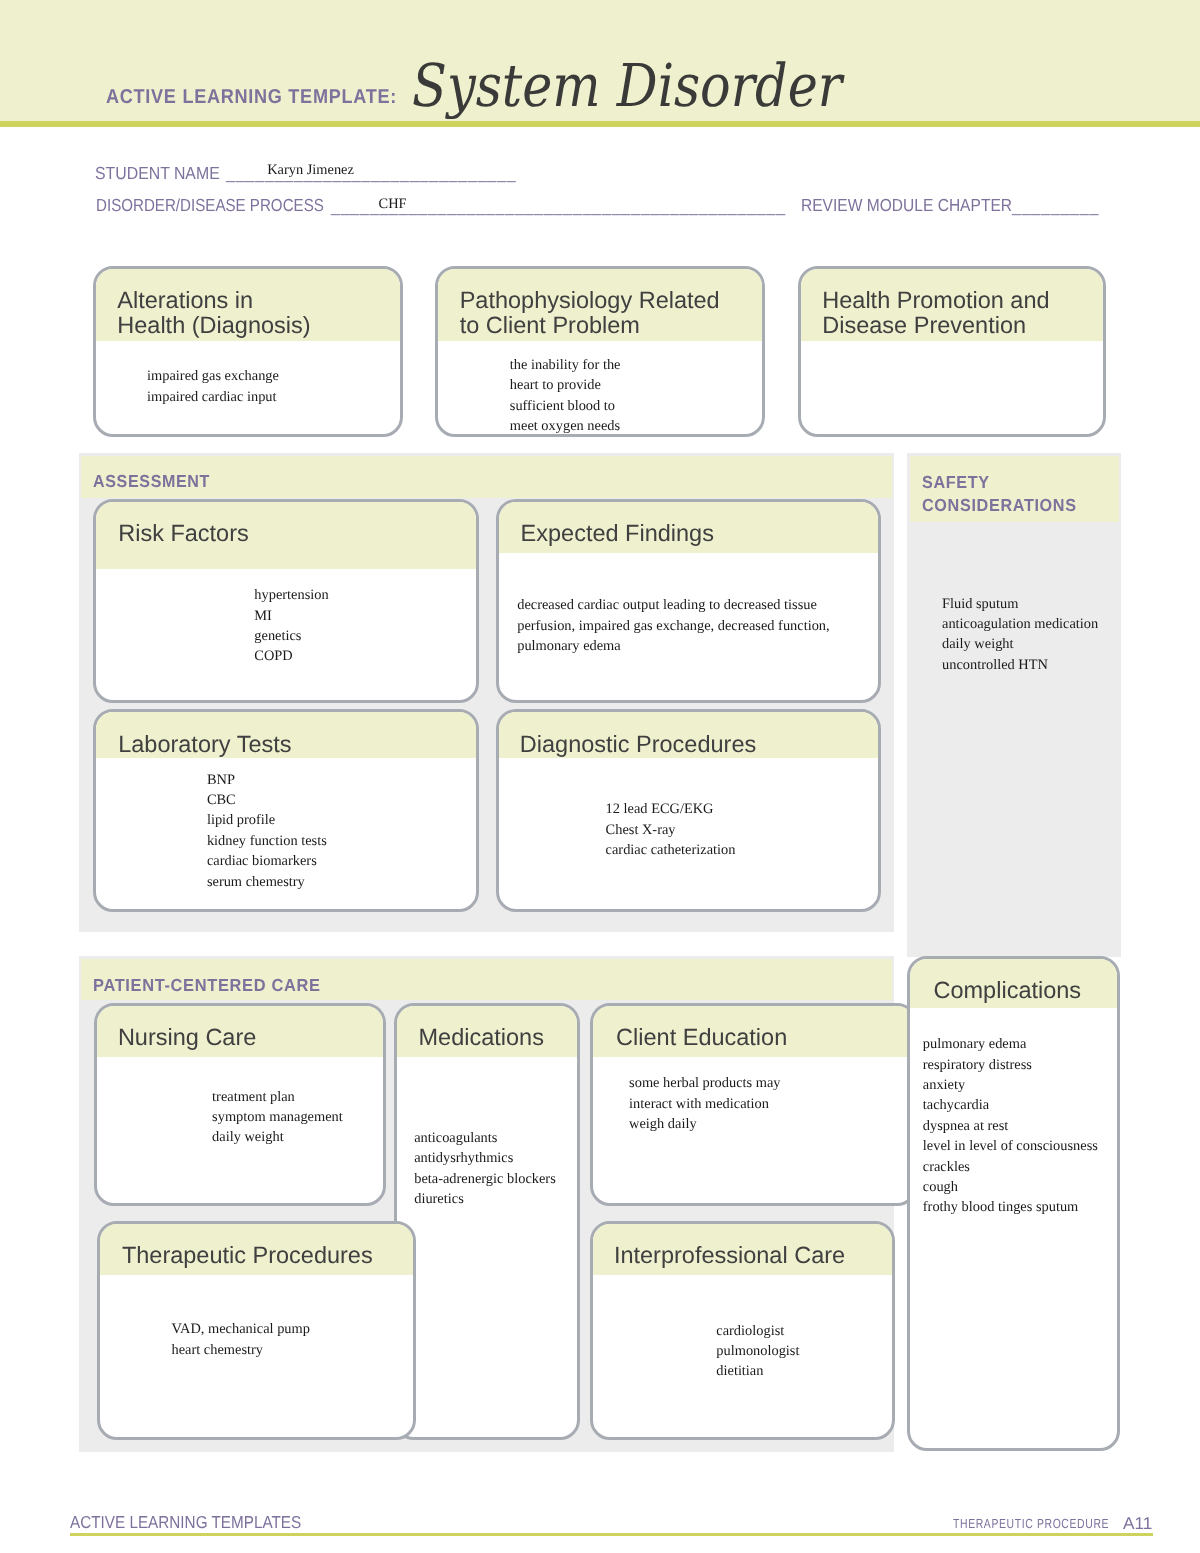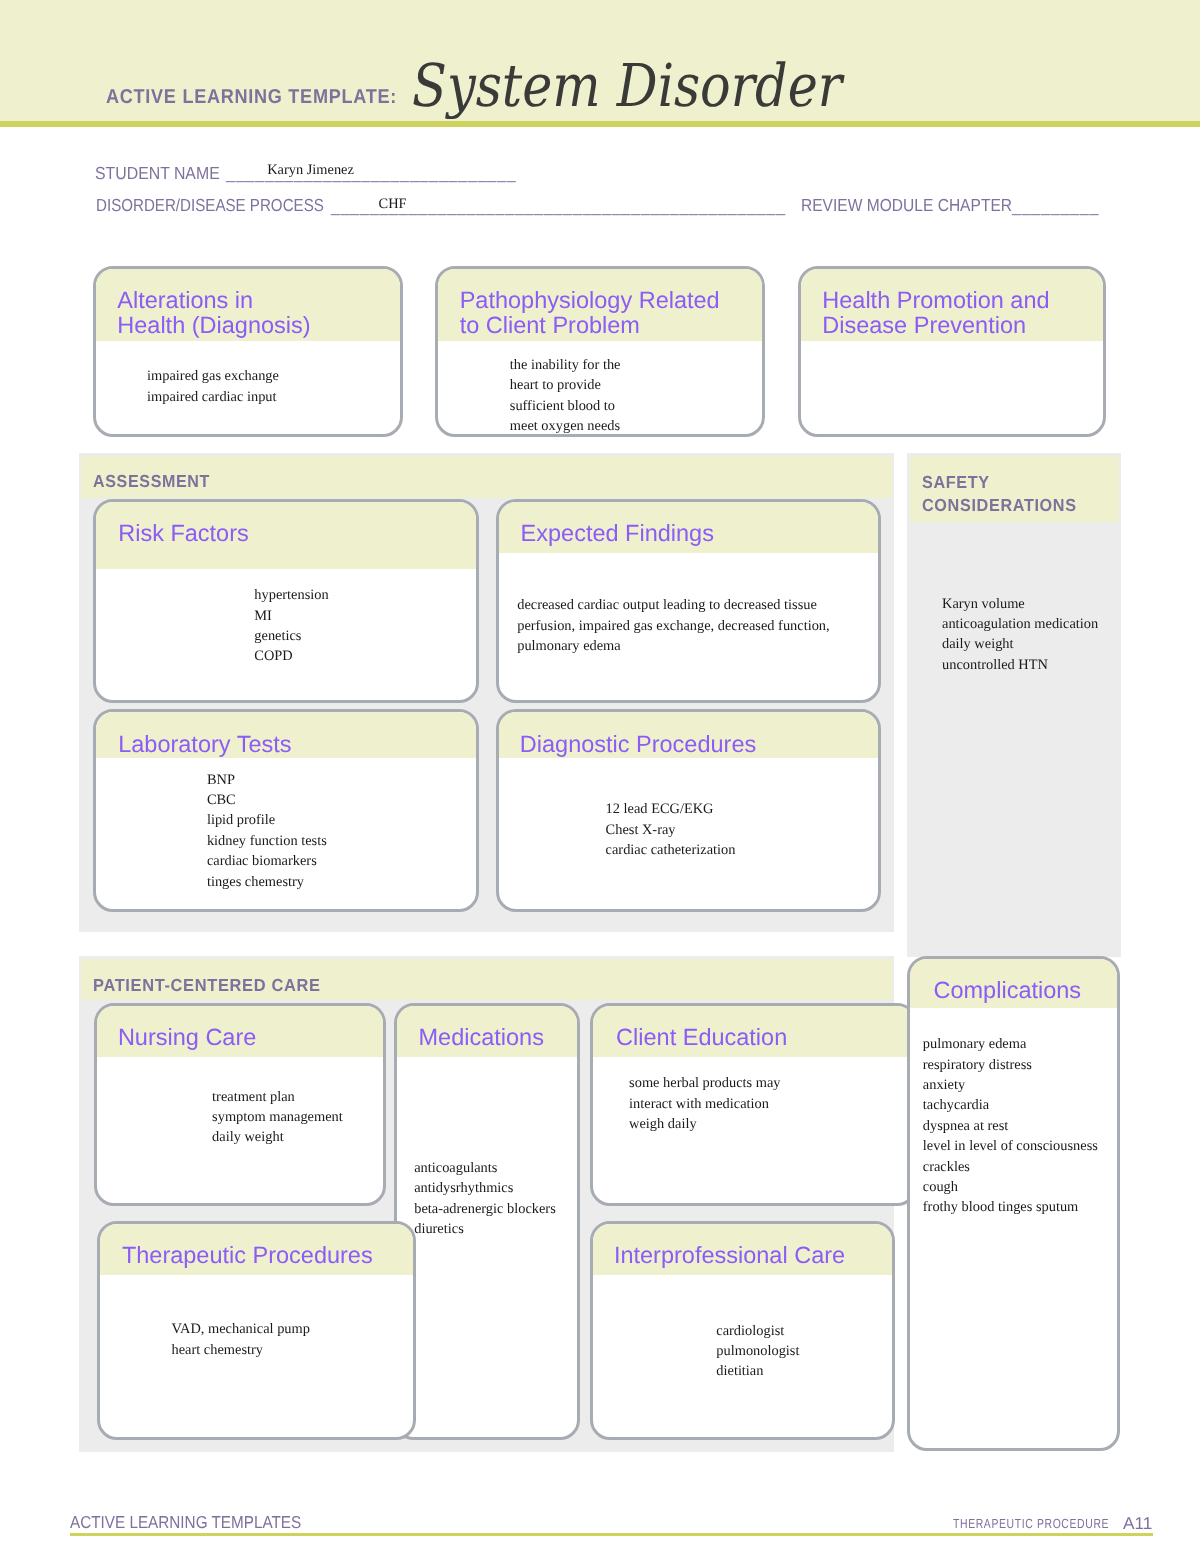--- a/index.html
+++ b/index.html
@@ -29,21 +29,21 @@
   .rule { position:absolute; color:#7e719c; font-size:16px; letter-spacing:0.78px;
           white-space:pre; line-height:1; }
   .hand { position:absolute; font-family:"Liberation Serif", serif; color:#1a1a1a;
           font-size:14.4px; line-height:19.5px; white-space:nowrap;
           transform-origin:left top; }
 
   
   .card { position:absolute; border:3px solid #a7abb2; border-radius:20px; background:#ffffff;
           overflow:hidden; }
   .card .cap { background:#eff0ce; width:100%; }
-  .card .cap span { position:absolute; font-size:23.5px; color:#8b5cf6; line-height:24.5px;
+  .card .cap span { position:absolute; font-size:23.5px; color:#404040; line-height:24.5px;
                     white-space:pre; transform-origin:left top; }
 
   
   .hw { position:absolute; font-family:"Liberation Serif", serif; color:#1a1a1a;
         font-size:14.4px; line-height:20.4px; white-space:pre; transform-origin:left top; }
 
   
   .panel { position:absolute; background:#ececec; }
   .pcap { position:absolute; background:#eff0ce; }
   .plabel { position:absolute; font-weight:bold; color:#7e719c; font-size:17.4px;
@@ -172,25 +172,25 @@
   <div class="card" style="left:907.0px;top:955.5px;width:213.0px;height:495.0px">
     <div class="cap" style="height:49.5px">
       <span style="left:23.5px;top:19.7px">Complications</span>
     </div>
   </div>
 
   <div class="hw" style="left:147.1px;top:366.3px"><div>impaired gas exchange</div><div>impaired cardiac input</div></div>
   <div class="hw" style="left:509.8px;top:354.8px"><div>the inability for the</div><div>heart to provide</div><div>sufficient blood to</div><div>meet oxygen needs</div></div>
   <div class="hw" style="left:254.3px;top:585.2px"><div>hypertension</div><div>MI</div><div>genetics</div><div>COPD</div></div>
   <div class="hw" style="left:517.2px;top:595.2px"><div>decreased cardiac output leading to decreased tissue</div><div>perfusion, impaired gas exchange, decreased function,</div><div>pulmonary edema</div></div>
-  <div class="hw" style="left:206.9px;top:769.6px"><div>BNP</div><div>CBC</div><div>lipid profile</div><div>kidney function tests</div><div>cardiac biomarkers</div><div>tinges chemestry</div></div>
+  <div class="hw" style="left:206.9px;top:769.6px"><div>BNP</div><div>CBC</div><div>lipid profile</div><div>kidney function tests</div><div>cardiac biomarkers</div><div>serum chemestry</div></div>
   <div class="hw" style="left:605.6px;top:799.4px"><div>12 lead ECG/EKG</div><div>Chest X-ray</div><div>cardiac catheterization</div></div>
-  <div class="hw" style="left:942px;top:593.5px"><div>Karyn volume</div><div>anticoagulation medication</div><div>daily weight</div><div>uncontrolled HTN</div></div>
+  <div class="hw" style="left:942px;top:593.5px"><div>Fluid sputum</div><div>anticoagulation medication</div><div>daily weight</div><div>uncontrolled HTN</div></div>
   <div class="hw" style="left:212.1px;top:1086.5px"><div>treatment plan</div><div>symptom management</div><div>daily weight</div></div>
-  <div class="hw" style="left:414.2px;top:1158px"><div>anticoagulants</div><div>antidysrhythmics</div><div>beta-adrenergic blockers</div><div>diuretics</div></div>
+  <div class="hw" style="left:414.2px;top:1128px"><div>anticoagulants</div><div>antidysrhythmics</div><div>beta-adrenergic blockers</div><div>diuretics</div></div>
   <div class="hw" style="left:629.1px;top:1073.1px"><div>some herbal products may</div><div>interact with medication</div><div>weigh daily</div></div>
   <div class="hw" style="left:171.5px;top:1319.1px"><div>VAD, mechanical pump</div><div>heart chemestry</div></div>
   <div class="hw" style="left:716.3px;top:1320.5px"><div>cardiologist</div><div>pulmonologist</div><div>dietitian</div></div>
   <div class="hw" style="left:922.8px;top:1034.2px"><div>pulmonary edema</div><div>respiratory distress</div><div>anxiety</div><div>tachycardia</div><div>dyspnea at rest</div><div>level in level of consciousness</div><div>crackles</div><div>cough</div><div>frothy blood tinges sputum</div></div>
 
   <div class="ftr-rule"></div>
   <div class="ftr-left">ACTIVE LEARNING TEMPLATES</div>
   <div class="ftr-mid">THERAPEUTIC PROCEDURE</div>
   <div class="ftr-pg">A11</div>
 

